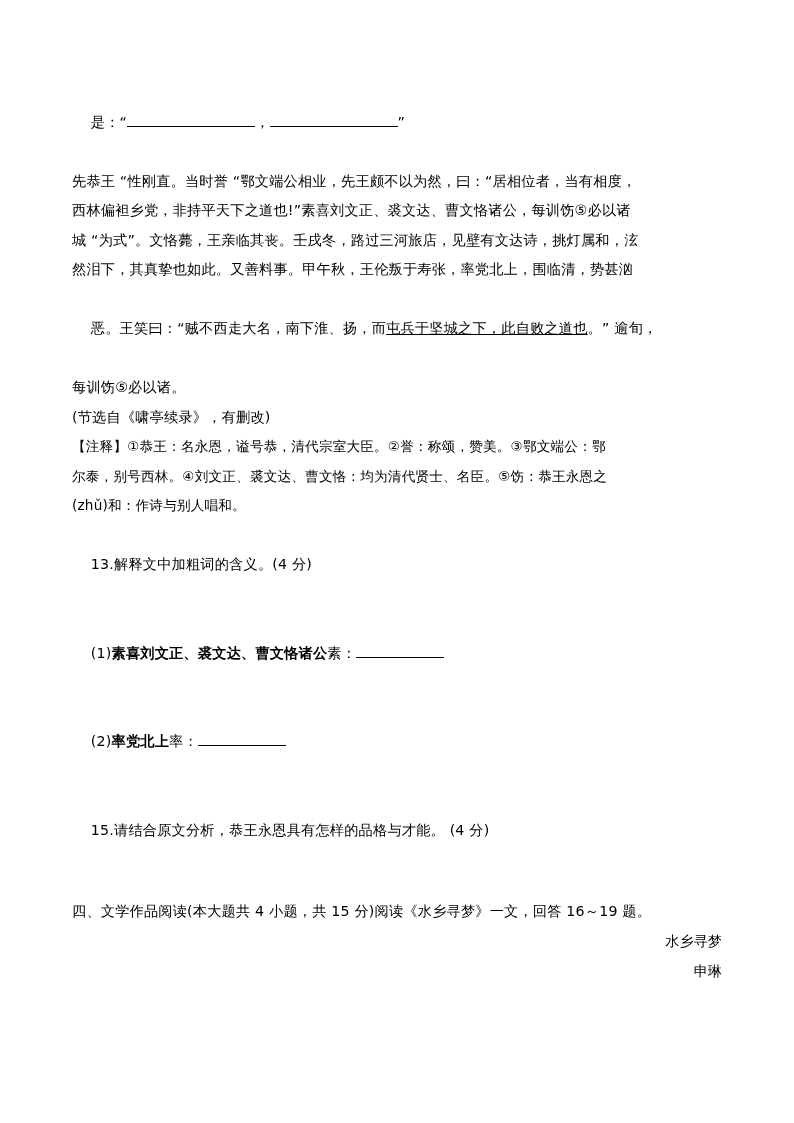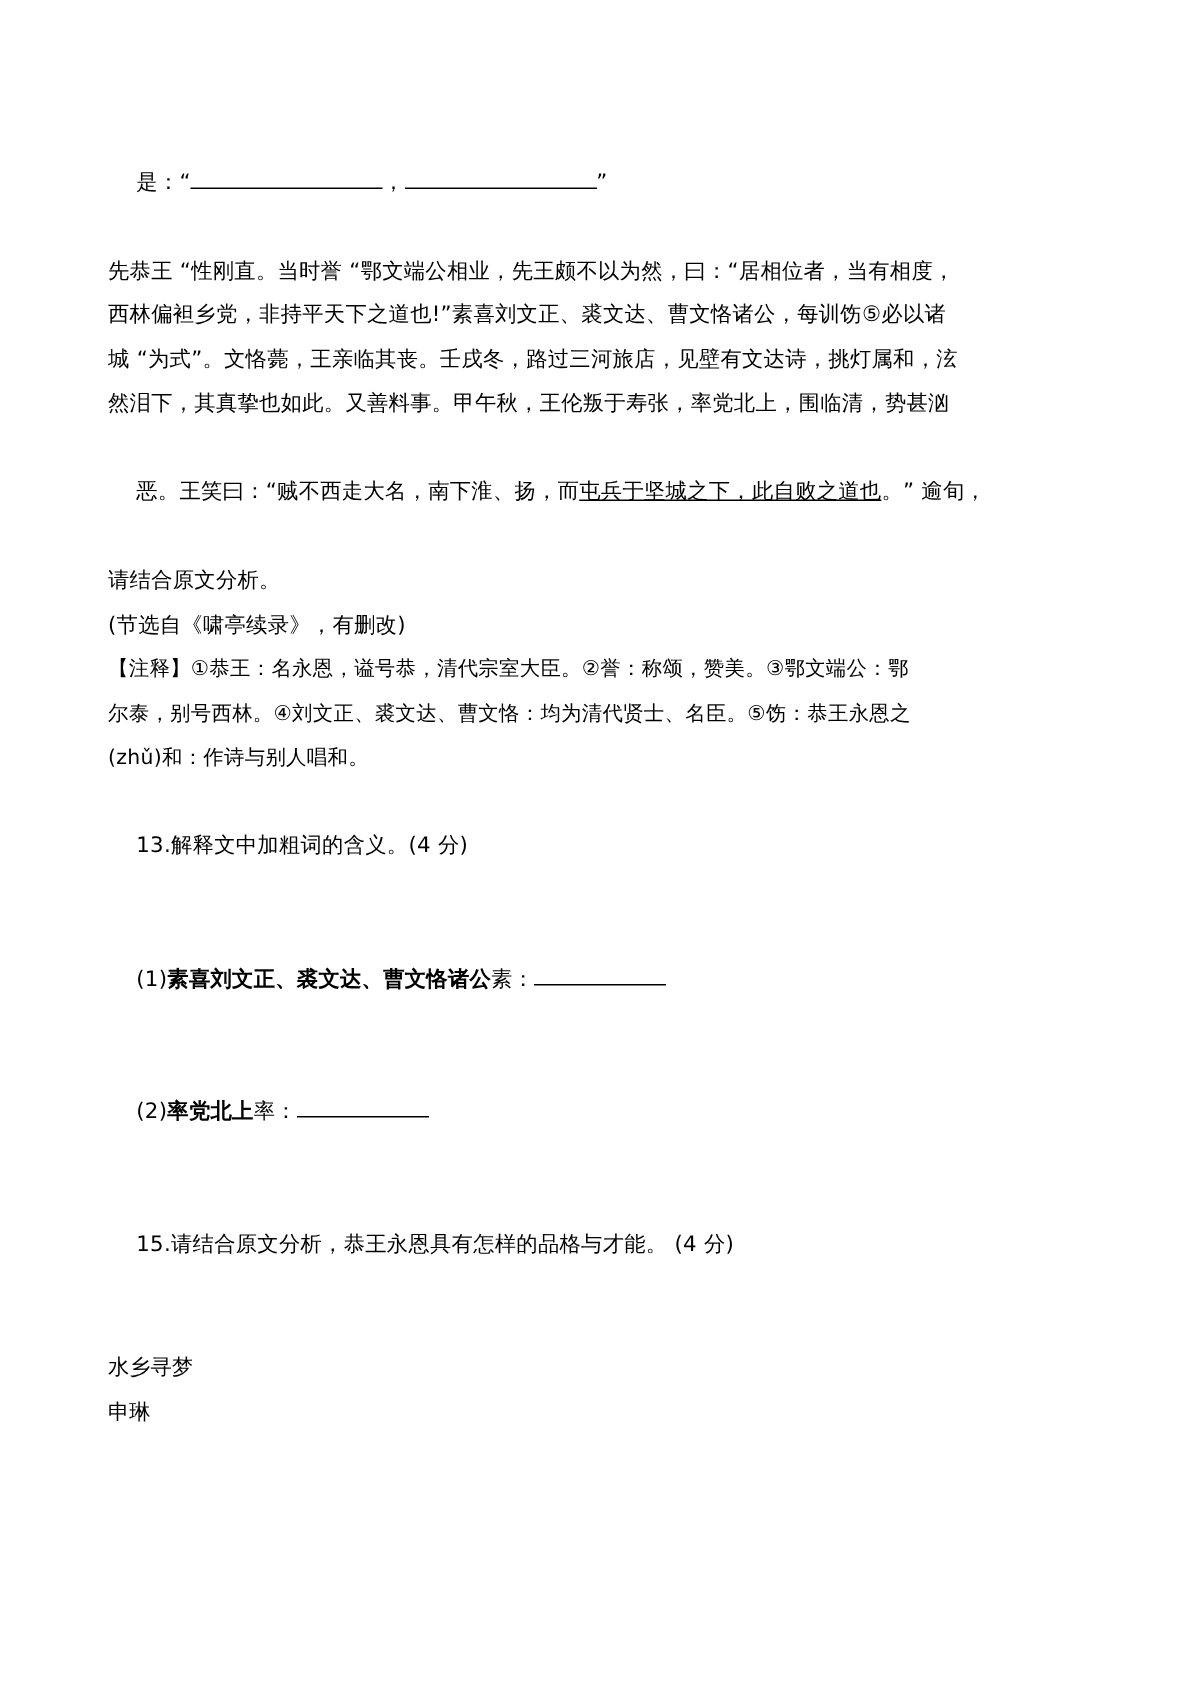--- a/index.html
+++ b/index.html
@@ -34,21 +34,21 @@
     display: inline-block;
     border-bottom: 1px solid #000;
     height: 1em;
     vertical-align: baseline;
   }
   .bl-120 { width: 128px; }
   .bl-ans { width: 88px; }
   .title-line {
     font-size: 14.2px;
     line-height: 30px;
-    text-align: left;
+    text-align: right;
   }
   .small-note {
     font-size: 13.6px;
   }
 </style>
 </head>
 <body>
 
 <div class="page">
 
@@ -57,21 +57,21 @@
   </div>
 
 
   <div class="line">先恭王 “性刚直。当时誉 “鄂文端公相业，先王颇不以为然，曰：“居相位者，当有相度，</div>
   <div class="line">西林偏袒乡党，非持平天下之道也!”素喜刘文正、裘文达、曹文恪诸公，每训饬⑤必以诸</div>
   <div class="line">城 “为式”。文恪薨，王亲临其丧。壬戌冬，路过三河旅店，见壁有文达诗，挑灯属和，泫</div>
   <div class="line">然泪下，其真挚也如此。又善料事。甲午秋，王伦叛于寿张，率党北上，围临清，势甚汹</div>
   <div class="line">
     <span>恶。王笑曰：“贼不西走大名，南下淮、扬，而<span class="u">屯兵于坚城之下，此自败之道也</span>。” 逾旬，</span>
   </div>
-  <div class="line">请结合原文分析。</div>
+  <div class="line">每训饬⑤必以诸。</div>
 
   <div class="line">(节选自《啸亭续录》，有删改)</div>
 
   <div class="line small-note">【注释】①恭王：名永恩，谥号恭，清代宗室大臣。②誉：称颂，赞美。③鄂文端公：鄂</div>
   <div class="line small-note">尔泰，别号西林。④刘文正、裘文达、曹文恪：均为清代贤士、名臣。⑤饬：恭王永恩之</div>
   <div class="line small-note">(zhǔ)和：作诗与别人唱和。</div>
 
   <div class="line">
     <span>13.</span><span>解释文中加粗词的含义。(4 分)</span>
   </div>
@@ -82,17 +82,18 @@
     <span>(2)</span><span class="bold">率党北上</span><span>率：</span><span class="blank-line bl-ans"></span>
   </div>
 
 
   <div class="line">
     <span>15.</span><span>请结合原文分析，恭王永恩具有怎样的品格与才能。 (4 分)</span>
   </div>
 
   <div class="gap-lg"></div>
 
+  <div class="line">四、文学作品阅读(本大题共 4 小题，共 15 分)阅读《水乡寻梦》一文，回答 16～19 题。</div>
 
   <div class="title-line">水乡寻梦</div>
   <div class="title-line">申琳</div>
 
 </div>
 
 </body></html>

